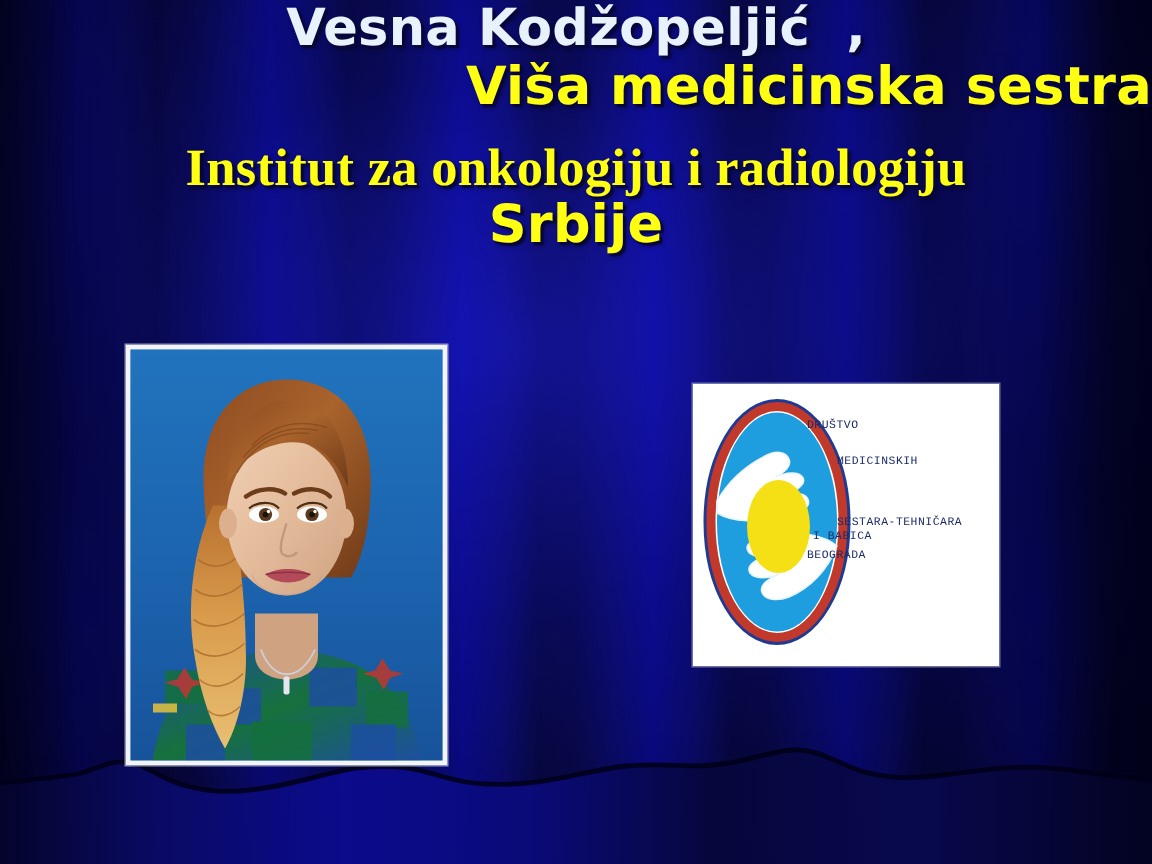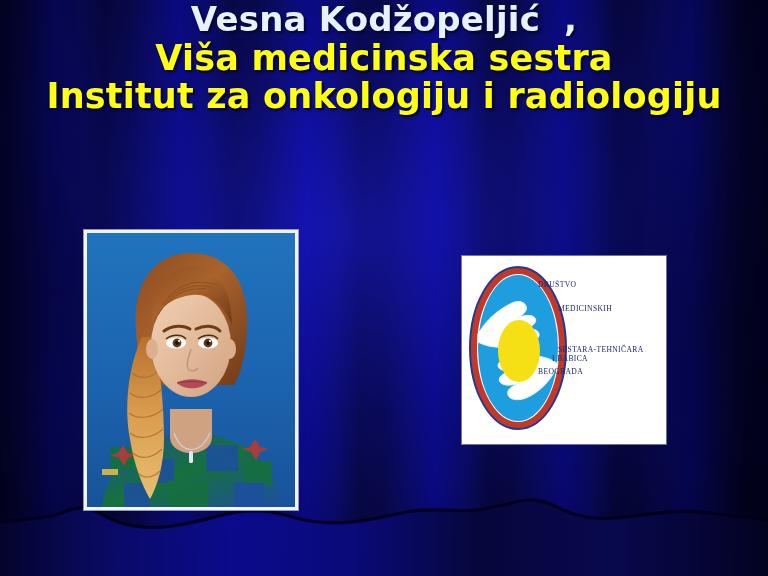--- a/index.html
+++ b/index.html
@@ -92,22 +92,22 @@
   }
   .title-line.l2,
   .title-line.l3,
   .title-line.l4 {
     color: #ffff14;
     text-shadow:
       2px 2px 0 #06063a,
       2px 2px 3px rgba(0,0,0,0.55);
   }
   .title-line.l3 { font-size: 35px; }
-  .title-line.l2 { margin-top: 4px; }
-  .title-line.l3 { margin-top: 3px; }
+  .title-line.l2 { margin-top: 4px; text-align: right; }
+  .title-line.l3 { margin-top: 18px; font-family: Liberation Serif, serif; }
   .title-line.l4 { margin-top: 3px; }
 
   
   .photo-frame {
     position: absolute;
     left: 84px;
     top: 230px;
     width: 214px;
     height: 280px;
     background: #f2f4f8;
@@ -141,30 +141,30 @@
     position: absolute;
     left: 536px;
     top: 280px;
     width: 132px;
     height: 140px;
     pointer-events: none;
   }
   .logo-text span {
     display: block;
     position: absolute;
-    font-family: Liberation Serif, serif;
+    font-family: Liberation Mono, monospace;
     font-size: 7.6px;
     letter-spacing: 0.35px;
     color: #1a2a6a;
     white-space: nowrap;
   }
   .lt0 { left: 2px;  top: 0px;  }
   .lt1 { left: 10px; top: 24px; margin-left: 12px; }
   .lt2 { left: 22px; top: 49px; margin-top: 16px; }
-  .lt3 { left: 16px; top: 74px; }
+  .lt3 { left: 6px; top: 74px; }
   .lt4 { left: 2px;  top: 87px; }
 </style>
 </head>
 <body>
 
 <div class="slide">
 
   <div class="bg-base"></div>
   <div class="bg-sheen"></div>
   <div class="bg-vignette"></div>
@@ -192,20 +192,21 @@
                C314,27 330,28 352,26 C374,24 392,18 414,15 C440,12 458,16 476,14
                C498,12 512,5 528,4 C546,3 556,12 574,18 C594,24 612,23 634,20
                C658,17 678,14 700,16 C722,18 744,22 768,24" fill="none" stroke="#000018" stroke-width="3.2" opacity="0.85"></path>
     </svg>
   </div>
 
   <div class="title-block">
     <div class="title-line l1">Vesna Kodžopeljić  ,</div>
     <div class="title-line l2">Viša medicinska sestra</div>
     <div class="title-line l3">Institut za onkologiju i radiologiju</div>
+    <div class="title-line l4">Srbije</div>
   </div>
 
   <div class="photo-frame">
     <div class="photo-inner">
       <svg viewBox="0 0 214 274" preserveAspectRatio="xMidYMid slice" aria-hidden="true">
         <defs>
           <linearGradient id="bkg" x1="0" y1="0" x2="0" y2="1">
             <stop offset="0%" stop-color="#2173bd"></stop>
             <stop offset="55%" stop-color="#1c63ae"></stop>
             <stop offset="100%" stop-color="#17539a"></stop>

